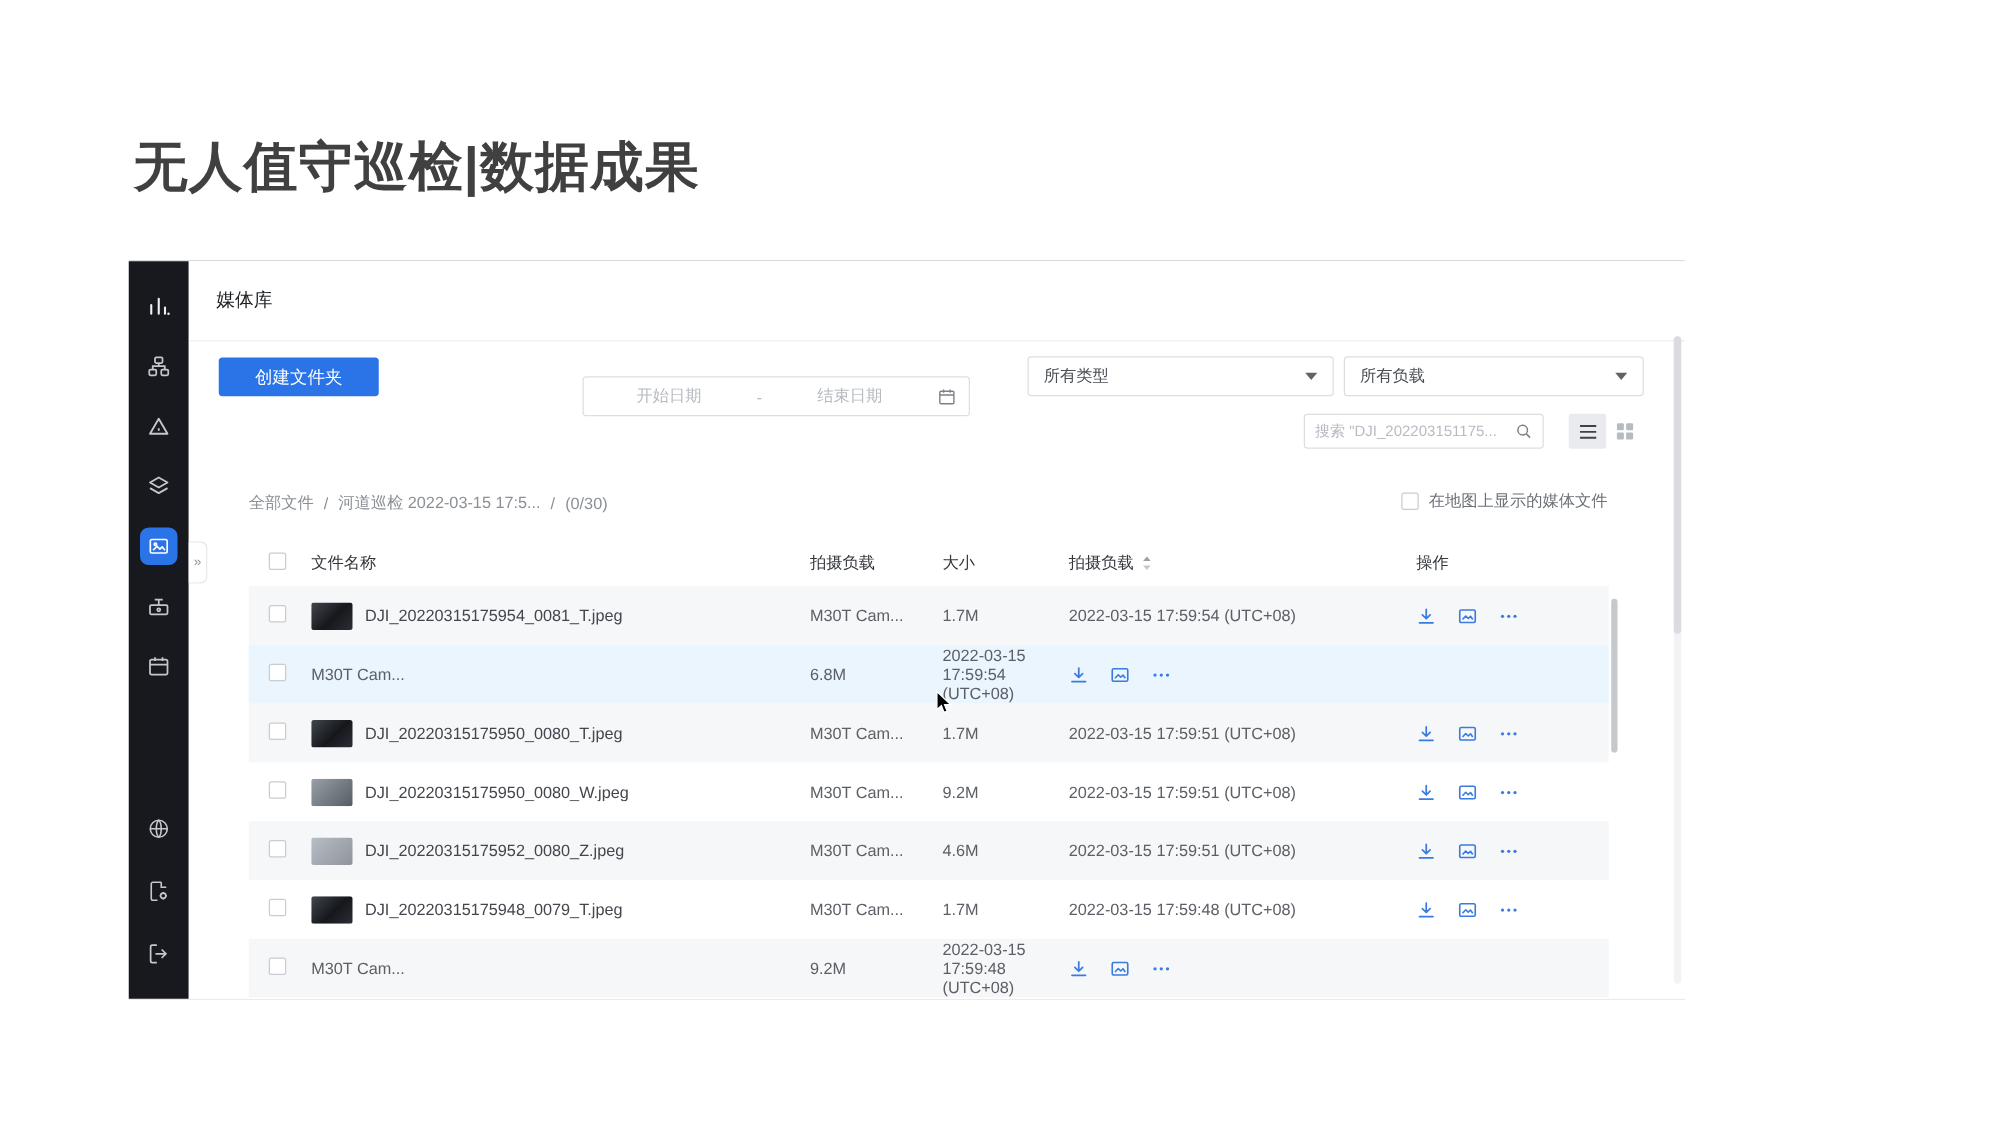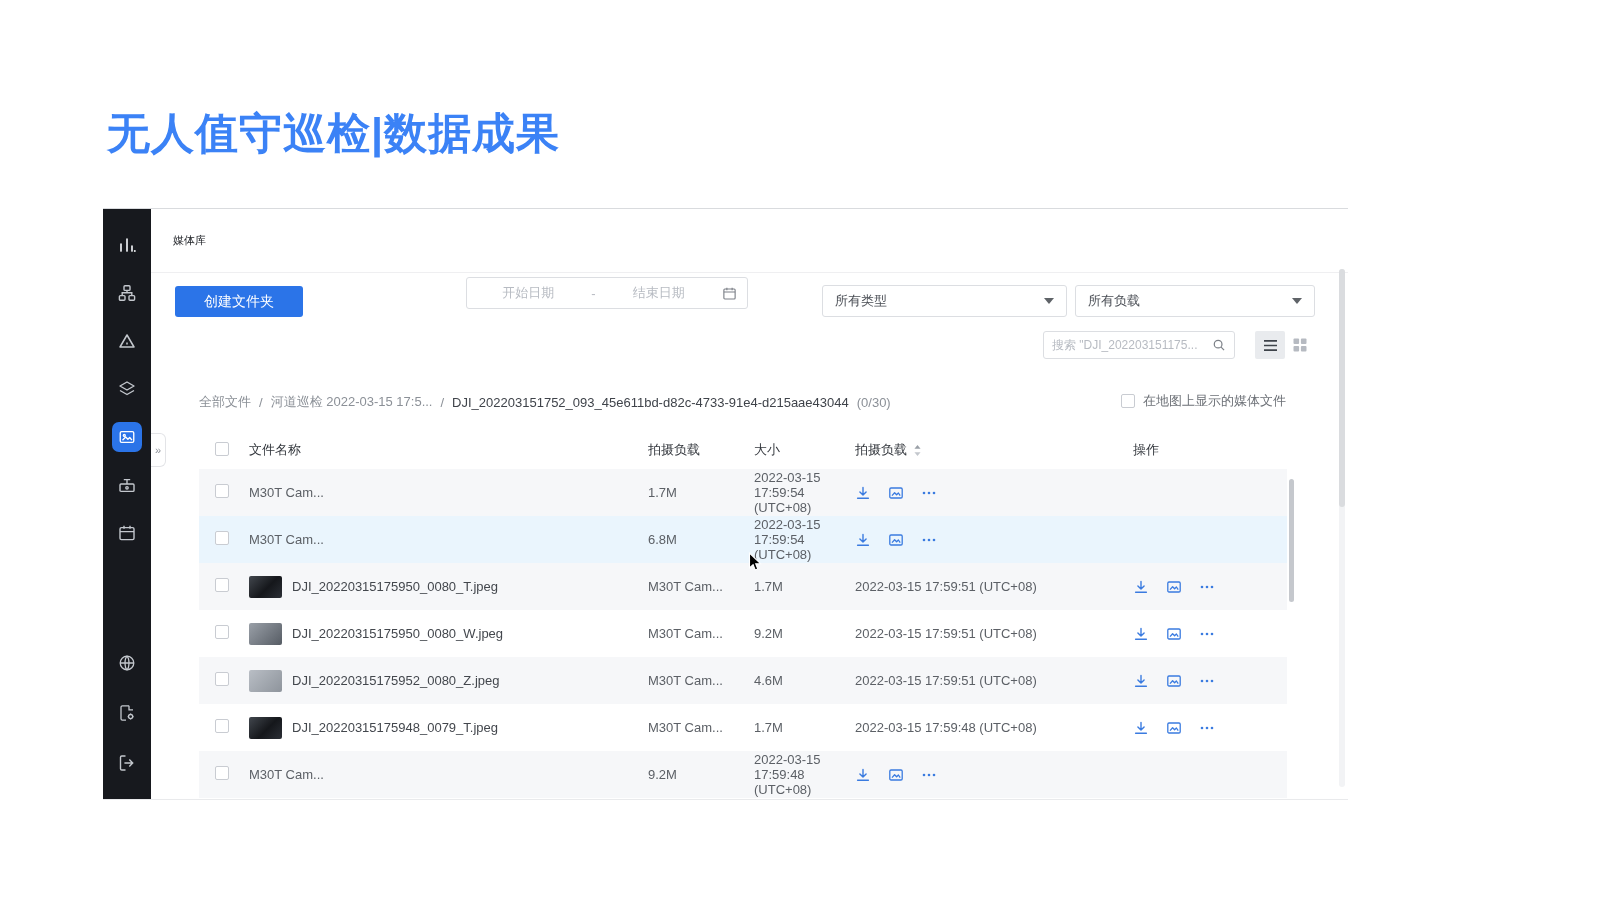--- a/index.html
+++ b/index.html
@@ -4,21 +4,21 @@
 <style>
   *{margin:0;padding:0;box-sizing:border-box}
   html,body{width:1600px;height:900px}
   body{
     background:#fff;
     font-family:"Liberation Sans","DejaVu Sans",sans-serif;
     position:relative;overflow:hidden;color:#3f434a;
   }
   .page-title{
     position:absolute;left:107px;top:105px;
-    font-size:43px;font-weight:800;color:#3b82f6;letter-spacing:1px;text-align:right;
+    font-size:43px;font-weight:800;color:#404040;letter-spacing:1px;text-align:right;
   }
   
   .panel{
     position:absolute;left:103px;top:208px;width:1245px;height:592px;
     border-top:1px solid #d9dbde;border-bottom:1px solid #e9eaec;
     background:#fff;display:flex;
   }
   
   .sidebar{
     width:48px;background:#17191e;flex:none;
@@ -34,29 +34,29 @@
   .expand-handle{
     position:absolute;left:48px;top:224px;width:15px;height:34px;background:#fff;
     border:1px solid #e3e4e7;border-left:none;border-radius:0 6px 6px 0;
     display:flex;align-items:center;justify-content:center;
     color:#8d9199;font-size:11px;z-index:3;cursor:pointer;
   }
   
   .main{flex:1;position:relative;background:#fff;overflow:hidden}
   .main-header{
     height:64px;border-bottom:1px solid #efeff1;display:flex;align-items:center;
-    padding-left:22px;font-size:11px;color:#1b1e23;
+    padding-left:22px;font-size:15px;color:#1b1e23;
   }
   .btn-primary{
     position:absolute;left:24px;top:77px;width:128px;height:31px;
     background:#2b74e8;color:#fff;border:none;border-radius:3px;
     font-size:14px;font-family:inherit;cursor:pointer;
   }
   .ctl{border:1px solid #dcdee2;border-radius:3px;background:#fff;position:absolute;display:flex;align-items:center}
-  .date-range{left:315px;top:68px;width:282px;height:32px;font-size:13px;color:#b7bbc2}
+  .date-range{left:315px;top:92px;width:310px;height:32px;font-size:13px;color:#b7bbc2}
   .date-range .ph{flex:1;text-align:center}
   .date-range .sep{color:#b7bbc2;padding:0 2px}
   .date-range .cal{padding:0 10px 0 2px;display:flex}
   .dropdown{height:32px;top:76px;padding:0 12px;font-size:13px;color:#4a4e55;justify-content:space-between;cursor:pointer}
   .dd-type{left:671px;width:245px}
   .dd-payload{left:924px;width:240px}
   .search-box{left:892px;top:122px;width:192px;height:28px;padding:0 8px}
   .search-box input{
     border:none;outline:none;flex:1;font-size:12px;font-family:inherit;color:#3f434a;min-width:0;background:transparent;
   }
@@ -252,21 +252,20 @@
             <rect x="7.9" y="7.9" width="5.6" height="5.6" rx="1"></rect>
         </svg>
       </span>
     </div>
 
     <div class="breadcrumb">
       <span class="crumb">全部文件</span>
       <span>/</span>
       <span class="crumb">河道巡检 2022-03-15 17:5...</span>
       <span>/</span>
-      <span class="crumb current">DJI_202203151752_093_45e611bd-d82c-4733-91e4-d215aae43044</span>
       <span>(0/30)</span>
     </div>
 
     <div class="map-toggle">
       <span class="checkbox"></span>
       <span>在地图上显示的媒体文件</span>
     </div>
 
     <div class="table">
       <div class="thead">
@@ -279,20 +278,24 @@
           <svg width="9" height="13" viewBox="0 0 10 14">
             <path d="M5 1 8.4 5H1.6z" fill="#9aa0a7"></path>
               <path d="M5 13 1.6 9h6.8z" fill="#c3c7cd"></path>
           </svg>
         </div>
         <div>操作</div>
       </div>
       <div id="table-body">
   <div class="trow stripe">
     <div class="c-check"><span class="checkbox"></span></div>
+    <div class="c-name">
+      <span class="thumb t-dark"></span>
+      <span class="fname">DJI_20220315175954_0081_T.jpeg</span>
+    </div>
     <div class="c-payload">M30T Cam...</div>
     <div class="c-size">1.7M</div>
     <div class="c-created">2022-03-15 17:59:54 (UTC+08)</div>
     <div class="c-actions">
       <span class="act">
         <svg width="16" height="16" viewBox="0 0 16 16" fill="none" stroke="currentColor" stroke-width="1.4" stroke-linecap="round" stroke-linejoin="round">
           <path d="M8 2.5v7.3M4.9 6.9 8 10l3.1-3.1M2.6 13.2h10.8"></path>
         </svg>
       </span>
       <span class="act">

